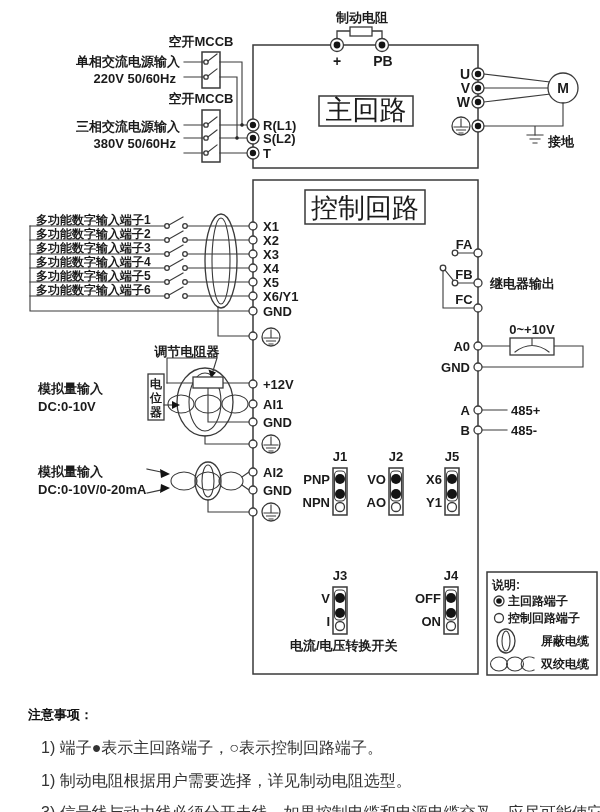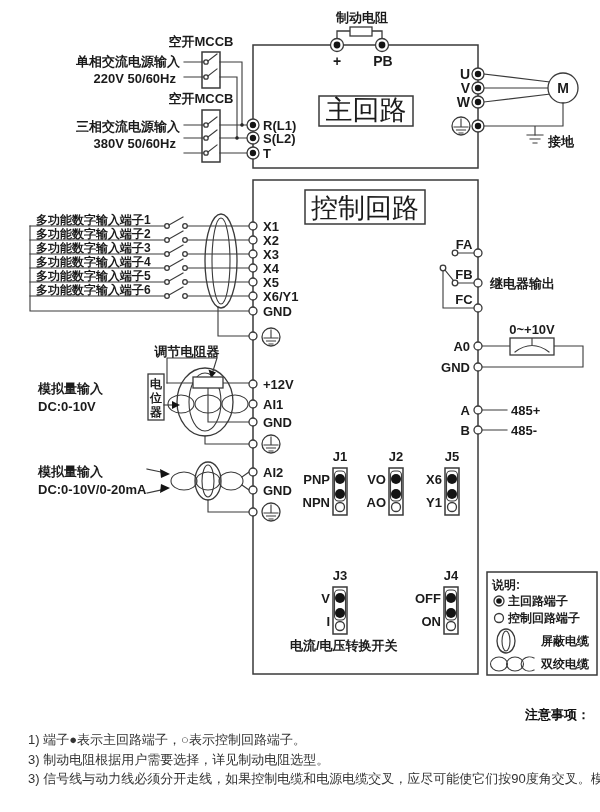--- a/index.html
+++ b/index.html
@@ -11,22 +11,22 @@
   .wbox{fill:#fff;stroke:#3a3a3a;stroke-width:1.3;}
   .term{fill:#fff;stroke:#3a3a3a;stroke-width:1.3;}
   .dot{fill:#141414;stroke:none;}
   .txt{font-size:13px;font-weight:bold;}
   .txt12{font-size:12px;font-weight:bold;}
   .txt14{font-size:14px;font-weight:bold;}
   .title{font-size:27px;font-weight:normal;}
   .mid{text-anchor:middle;}
   .end{text-anchor:end;}
   #notes{position:absolute;left:28px;top:706px;width:562px;font-family:"Liberation Sans",sans-serif;color:#333;}
-  #notes .nt{font-size:13px;font-weight:bold;color:#111;margin:0 0 6px 0;text-align:right;}
-  #notes .nl{font-size:13px;line-height:19.5px;margin:0;white-space:nowrap;}
+  #notes .nt{font-size:13px;font-weight:bold;color:#111;margin:0 0 14px 0;}
+  #notes .nl{font-size:16px;line-height:19.5px;margin:13px;white-space:nowrap;}
 </style>
 </head>
 <body>
 
 <div id="canvas">
 <svg width="600" height="812" viewBox="0 0 600 812">
 
   <g>
     <rect class="box" x="253" y="45" width="225" height="123"></rect>
     <rect class="box" x="319" y="96" width="94" height="30"></rect>
@@ -335,16 +335,16 @@
     <ellipse class="ln thin" cx="515" cy="664" rx="8.5" ry="7"></ellipse>
     <path class="ln thin" d="M534,658 A8.5,7 0 1 0 534,670"></path>
     <text class="txt12" x="541" y="668">双绞电缆</text>
   </g>
 </svg>
 
 
 <div id="notes">
   <p class="nt">注意事项：</p>
   <p class="nl">1) 端子●表示主回路端子，○表示控制回路端子。</p>
-  <p class="nl">3) 制动电阻根据用户需要选择，详见制动电阻选型。</p>
+  <p class="nl">1) 制动电阻根据用户需要选择，详见制动电阻选型。</p>
   <p class="nl">3) 信号线与动力线必须分开走线，如果控制电缆和电源电缆交叉，应尽可能使它们按90度角交叉。模拟信号线最好选</p>
 </div>
 </div>
 
 </body></html>

